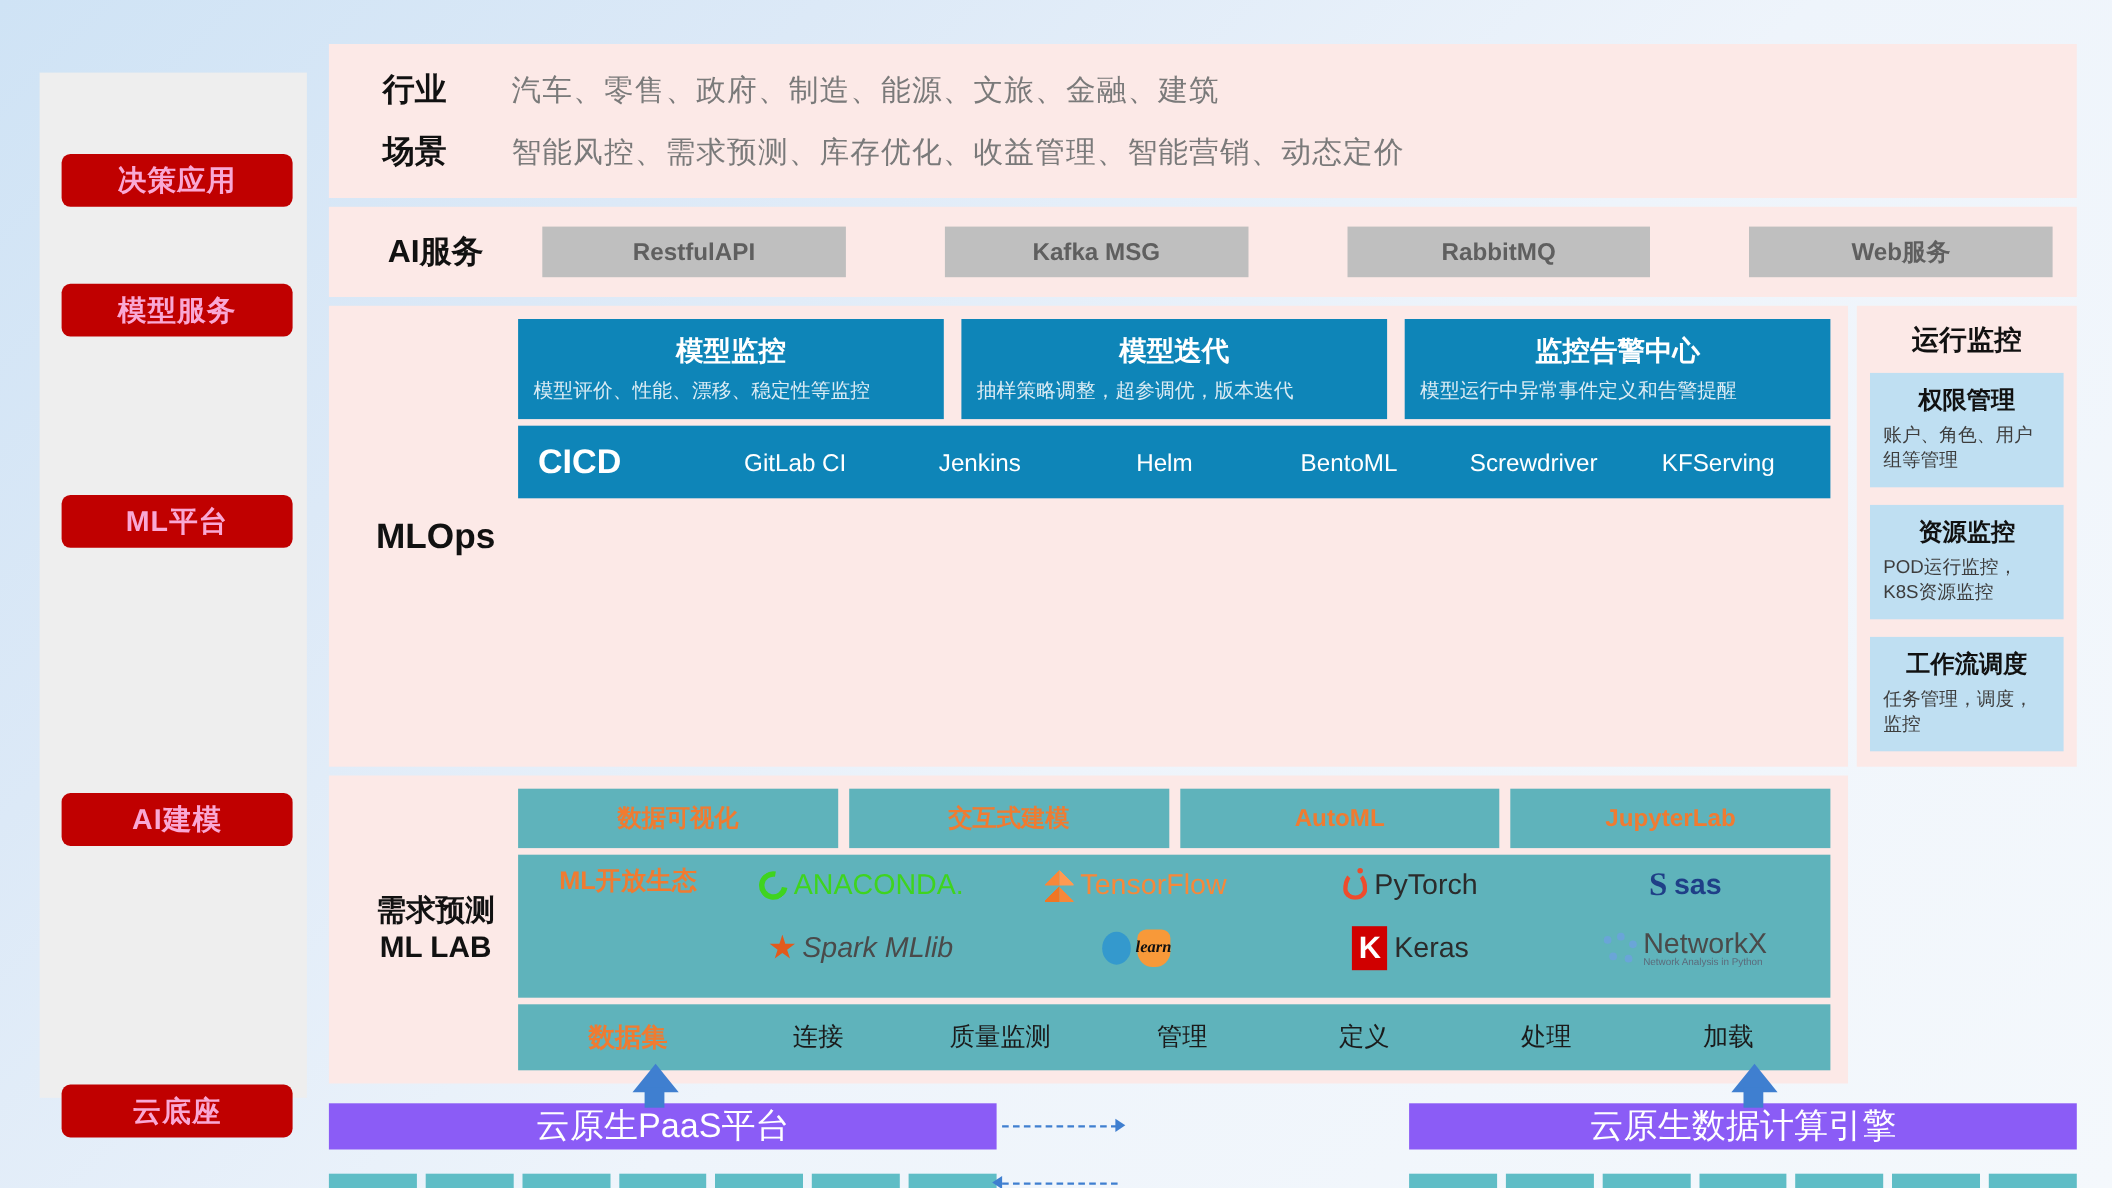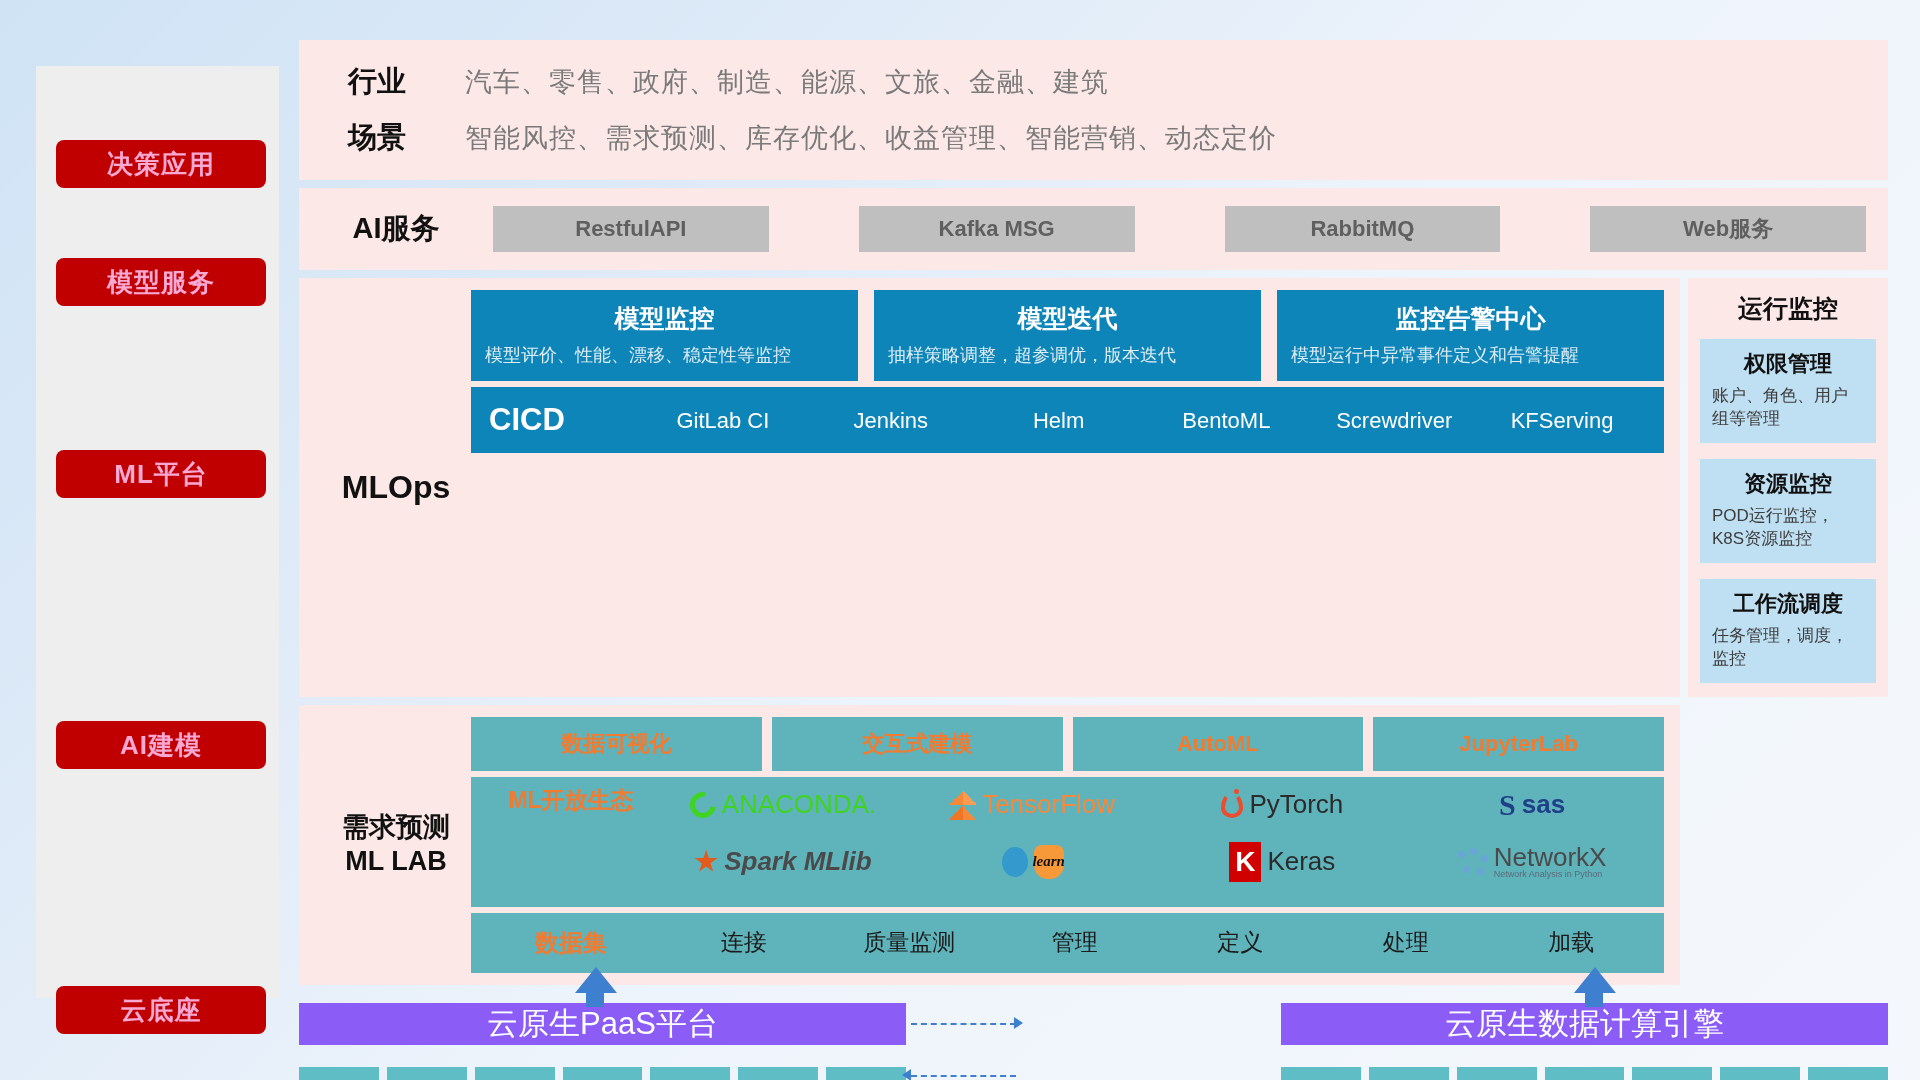--- a/index.html
+++ b/index.html
@@ -553,21 +553,21 @@
                 <span class="logo-txt" style="color:#2b2b2b;">PyTorch</span>
               </div>
 
               <div class="logo">
                 <span class="sas-s">S</span>
                 <span class="logo-txt" style="color:#1f3f87;font-weight:bold;">sas</span>
               </div>
 
               <div class="logo">
                 <span class="spark-star"></span>
-                <span class="logo-txt" style="color:#4a4a4a;font-weight:bold;font-style:italic;">Spark MLlib</span>
+                <span class="logo-txt" style="color:#4a4a4a;font-weight:normal;font-style:italic;">Spark MLlib</span>
               </div>
 
               <div class="logo">
                 <span class="sk-blob"></span>
                 <span class="sk-leaf">learn</span>
 
               </div>
 
               <div class="logo">
                 <span class="keras-k">K</span>

